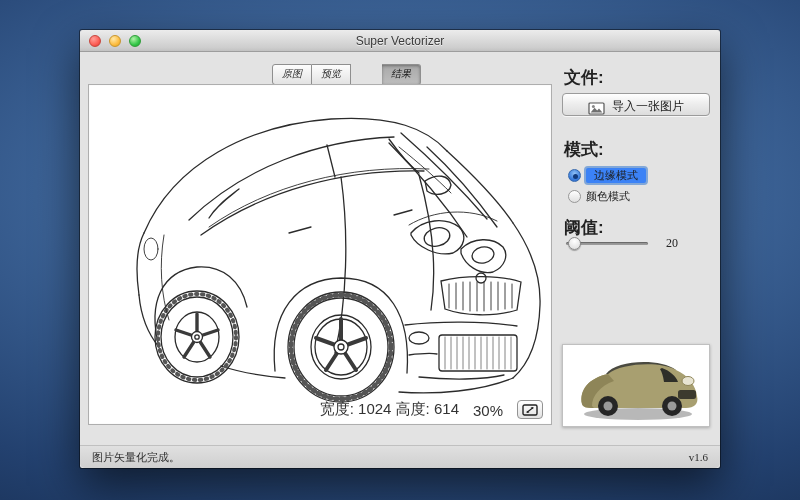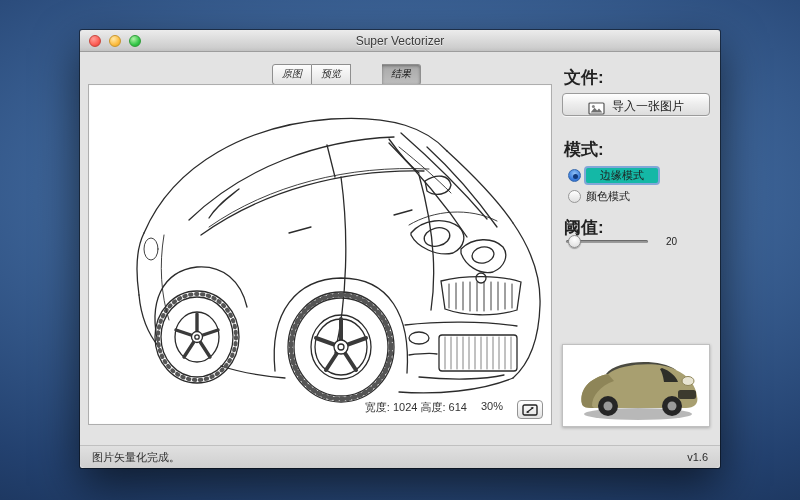--- a/index.html
+++ b/index.html
@@ -47,22 +47,22 @@
 
   
   .canvas {
     position:absolute; left:8px; top:32px; width:464px; height:341px;
     background:#ffffff; border:1px solid #aeaeae;
     box-shadow:inset 0 0 1px rgba(0,0,0,.15);
   }
   .canvas svg { display:block; }
   .inforow {
     position:absolute; right:8px; bottom:5px;
-    display:flex; align-items:flex-start; gap:14px;
-    font-size:11px; color:#333;
+    display:flex; align-items:flex-end; gap:14px;
+    font-size:15px; color:#333;
   }
   .fitbtn {
     width:26px; height:19px; border:1px solid #939393; border-radius:4px;
     background:linear-gradient(#fff,#e2e2e2);
     display:flex; align-items:center; justify-content:center;
   }
 
   
   .panel { position:absolute; left:482px; top:0; width:150px; height:100%; font-size:12px; color:#1e1e1e; }
   .plabel { position:absolute; left:2px; font-weight:bold; font-size:17px; color:#222; }
@@ -82,45 +82,45 @@
   }
   .radio.on {
     background:radial-gradient(circle at 50% 32%, #8fc0f5, #3b7ddd 65%, #2a63be);
     border:1px solid #3568ad;
   }
   .radio.on::after {
     content:""; position:absolute; left:4px; top:4px; width:5px; height:5px;
     border-radius:50%; background:#123a7c;
   }
   .hl {
-    background:#14b8a6; border-radius:2px; padding:0 14px;
+    background:#3b82f6; border-radius:2px; padding:0 8px;
     box-shadow:0 0 0 2px rgba(118,160,214,.9);
   }
   .sliderrow { position:absolute; left:4px; display:flex; align-items:center; }
   .track { position:relative; width:82px; height:3px; background:#9b9b9b; border-radius:2px; box-shadow:inset 0 1px 1px rgba(0,0,0,.35); }
   .knob {
     position:absolute; left:2px; top:-5px; width:13px; height:13px; border-radius:50%;
     background:radial-gradient(circle at 50% 30%, #ffffff, #d9d9d9);
     border:1px solid #8a8a8a; box-shadow:0 1px 1px rgba(0,0,0,.3);
   }
-  .sliderval { margin-left:18px; font-size:10px; color:#222; }
+  .sliderval { margin-left:18px; font-size:12px; color:#222;font-family:Liberation Serif, serif; }
   .thumb {
     position:absolute; left:0; width:148px; height:83px; background:#ffffff;
     border:1px solid #c0c0c0; box-shadow:0 1px 3px rgba(0,0,0,.25);
     display:flex; align-items:center; justify-content:center;
   }
 
   
   .statusbar {
     position:absolute; left:0; right:0; bottom:0; height:23px;
     background:linear-gradient(#e0e0e0,#cfcfcf);
     border-top:1px solid #c0c0c0;
     border-radius:0 0 5px 5px;
     display:flex; align-items:center; justify-content:space-between;
-    padding:0 12px; font-size:11px; color:#2d2d2d;
+    padding:0 12px; font-size:11px; color:#2d2d2d;font-family:Liberation Serif, serif;
   }
 </style>
 </head>
 <body>
 
 <div class="window">
   <div class="titlebar">
     <div class="lights">
       <span class="light red"></span>
       <span class="light yellow"></span>

